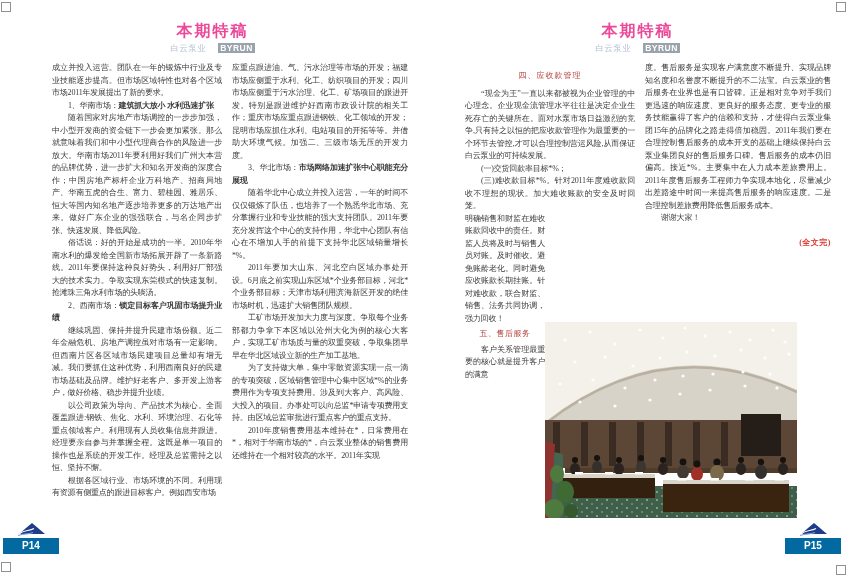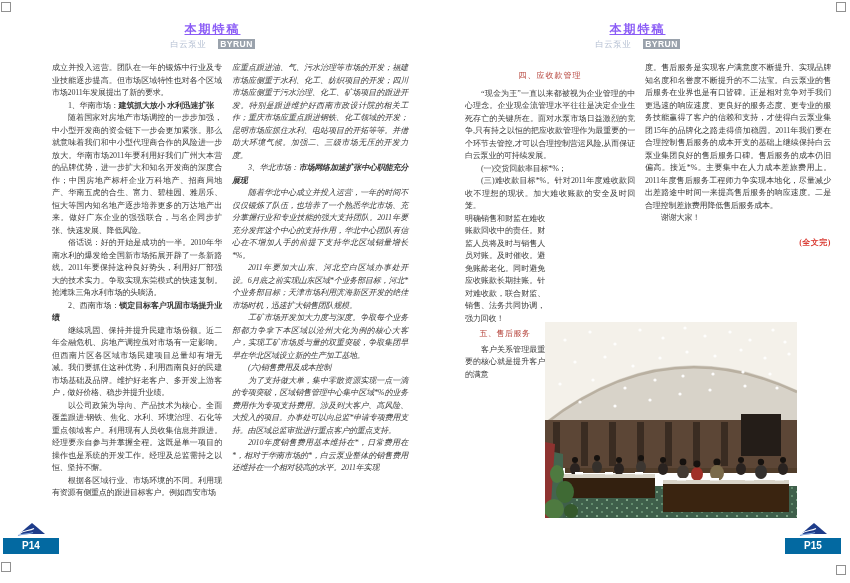--- a/index.html
+++ b/index.html
@@ -2,29 +2,29 @@
 <html><head>
 <meta charset="utf-8">
 <style>
   html,body{margin:0;padding:0;background:#fff;}
   .canvas{position:relative;width:850px;height:583px;background:#fff;outline:1px solid #e4e4e4;
           font-family:"Liberation Serif",serif;overflow:hidden;}
   .page{position:absolute;top:0;width:425px;height:583px;background:#fff;}
   #page14{left:0;} #page15{left:425px;}
 
   .page-header{position:absolute;top:21px;left:0;width:100%;text-align:center;}
-  .header-title{font-family:"Liberation Sans",sans-serif;font-weight:bold;font-size:12px;
-                color:#8b5cf6;letter-spacing:2px;text-decoration:underline;}
+  .header-title{font-family:"Liberation Sans",sans-serif;font-weight:bold;font-size:16px;
+                color:#ec4899;letter-spacing:2px;}
   .header-sub{font-size:8.5px;margin-top:1px;font-family:"Liberation Sans",sans-serif;}
   .brand-cn{color:#b4bfd2;letter-spacing:.5px;}
   .brand-en{background:#9aa2ac;color:#fff;font-weight:bold;padding:0 2px;margin-left:12px;letter-spacing:.5px;}
 
   .col{position:absolute;top:62px;font-size:8px;line-height:12.5px;letter-spacing:-.2px;color:#3a3a3a;}
   #page14 .c1{left:52px;width:170px;}
-  #page14 .c2{left:232px;width:176px;font-style:italic;}
+  #page14 .c2{left:232px;width:176px;}
   #page15 .c1{left:40px;width:170px;}
   #page15 .c2{left:220px;width:186px;}
 
   .blk{margin:0;text-align:justify;}
   .ind{text-indent:2em;}
   .blk b{font-weight:bold;}
   .hred{color:#b5423a;text-align:center;text-indent:0;margin:8px 0 5px;letter-spacing:1px;}
   .narrow{width:80px;}
   .narrow .hred{margin:3px 0 3px;letter-spacing:.5px;}
   .endmark{color:#d93a32;text-align:right;font-weight:bold;margin-top:12px;text-indent:0;letter-spacing:.5px;}
@@ -63,21 +63,20 @@
         <p class="blk ind">继续巩固、保持并提升民建市场份额。近二年金融危机、房地产调控虽对市场有一定影响。但西南片区各区域市场民建项目总量却有增无减。我们要抓住这种优势，利用西南良好的民建市场基础及品牌。维护好老客户、多开发上游客户，做好价格、稳步并提升业绩。</p>
         <p class="blk ind">以公司政策为导向、产品技术为核心。全面覆盖跟进:钢铁、焦化、水利、环境治理、石化等重点领域客户。利用现有人员收集信息并跟进。经理要亲自参与并掌握全程。这既是单一项目的操作也是系统的开发工作。经理及总监需持之以恒、坚持不懈。</p>
         <p class="blk ind">根据各区域行业、市场环境的不同。利用现有资源有侧重点的跟进目标客户。例如西安市场</p>
       </div>
     <div class="col c2">
         <p class="blk">应重点跟进油、气、污水治理等市场的开发；福建市场应侧重于水利、化工、纺织项目的开发；四川市场应侧重于污水治理、化工、矿场项目的跟进开发。特别是跟进维护好西南市政设计院的相关工作；重庆市场应重点跟进钢铁、化工领域的开发；昆明市场应抓住水利、电站项目的开拓等等。并借助大环境气候。加强二、三级市场无压的开发力度。</p>
         <p class="blk ind"><span>3、华北市场：</span><b>市场网络加速扩张中心职能充分展现</b></p>
         <p class="blk ind">随着华北中心成立并投入运营，一年的时间不仅仅锻炼了队伍，也培养了一个熟悉华北市场、充分掌握行业和专业技能的强大支持团队。2011年要充分发挥这个中心的支持作用，华北中心团队有信心在不增加人手的前提下支持华北区域销量增长*%。</p>
         <p class="blk ind">2011年要加大山东、河北空白区域办事处开设。6月底之前实现山东区域*个业务部目标，河北*个业务部目标；天津市场利用滨海新区开发的绝佳市场时机，迅速扩大销售团队规模。</p>
         <p class="blk ind">工矿市场开发加大力度与深度。争取每个业务部都力争拿下本区域以沧州大化为例的核心大客户，实现工矿市场质与量的双重突破，争取集团早早在华北区域设立新的生产加工基地。</p>
-        <p class="blk ind">(六)销售费用及成本控制</p>
         <p class="blk ind">为了支持做大单，集中零散资源实现一点一滴的专项突破，区域销售管理中心集中区域*%的业务费用作为专项支持费用。涉及到大客户、高风险、大投入的项目。办事处可以向总监*申请专项费用支持。由区域总监审批进行重点客户的重点支持。</p>
         <p class="blk ind">2010年度销售费用基本维持在*，日常费用在*，相对于华南市场的*，白云泵业整体的销售费用还维持在一个相对较高的水平。2011年实现</p>
       </div>
 
     <div class="page-footer">
       <svg class="logo" width="30" height="15" viewBox="0 0 30 15">
         <path d="M16,1 L29,12 L3,12 Z" fill="#1e3c8a"></path>
         <path d="M3,12 C8,7.5 13,9.5 18,6.5" stroke="#ffffff" stroke-width="1.2" fill="none"></path>
         <path d="M2,13.5 C8,11 13,12.5 17,10.5" stroke="#7aa0d8" stroke-width="1.2" fill="none"></path>
       </svg>

